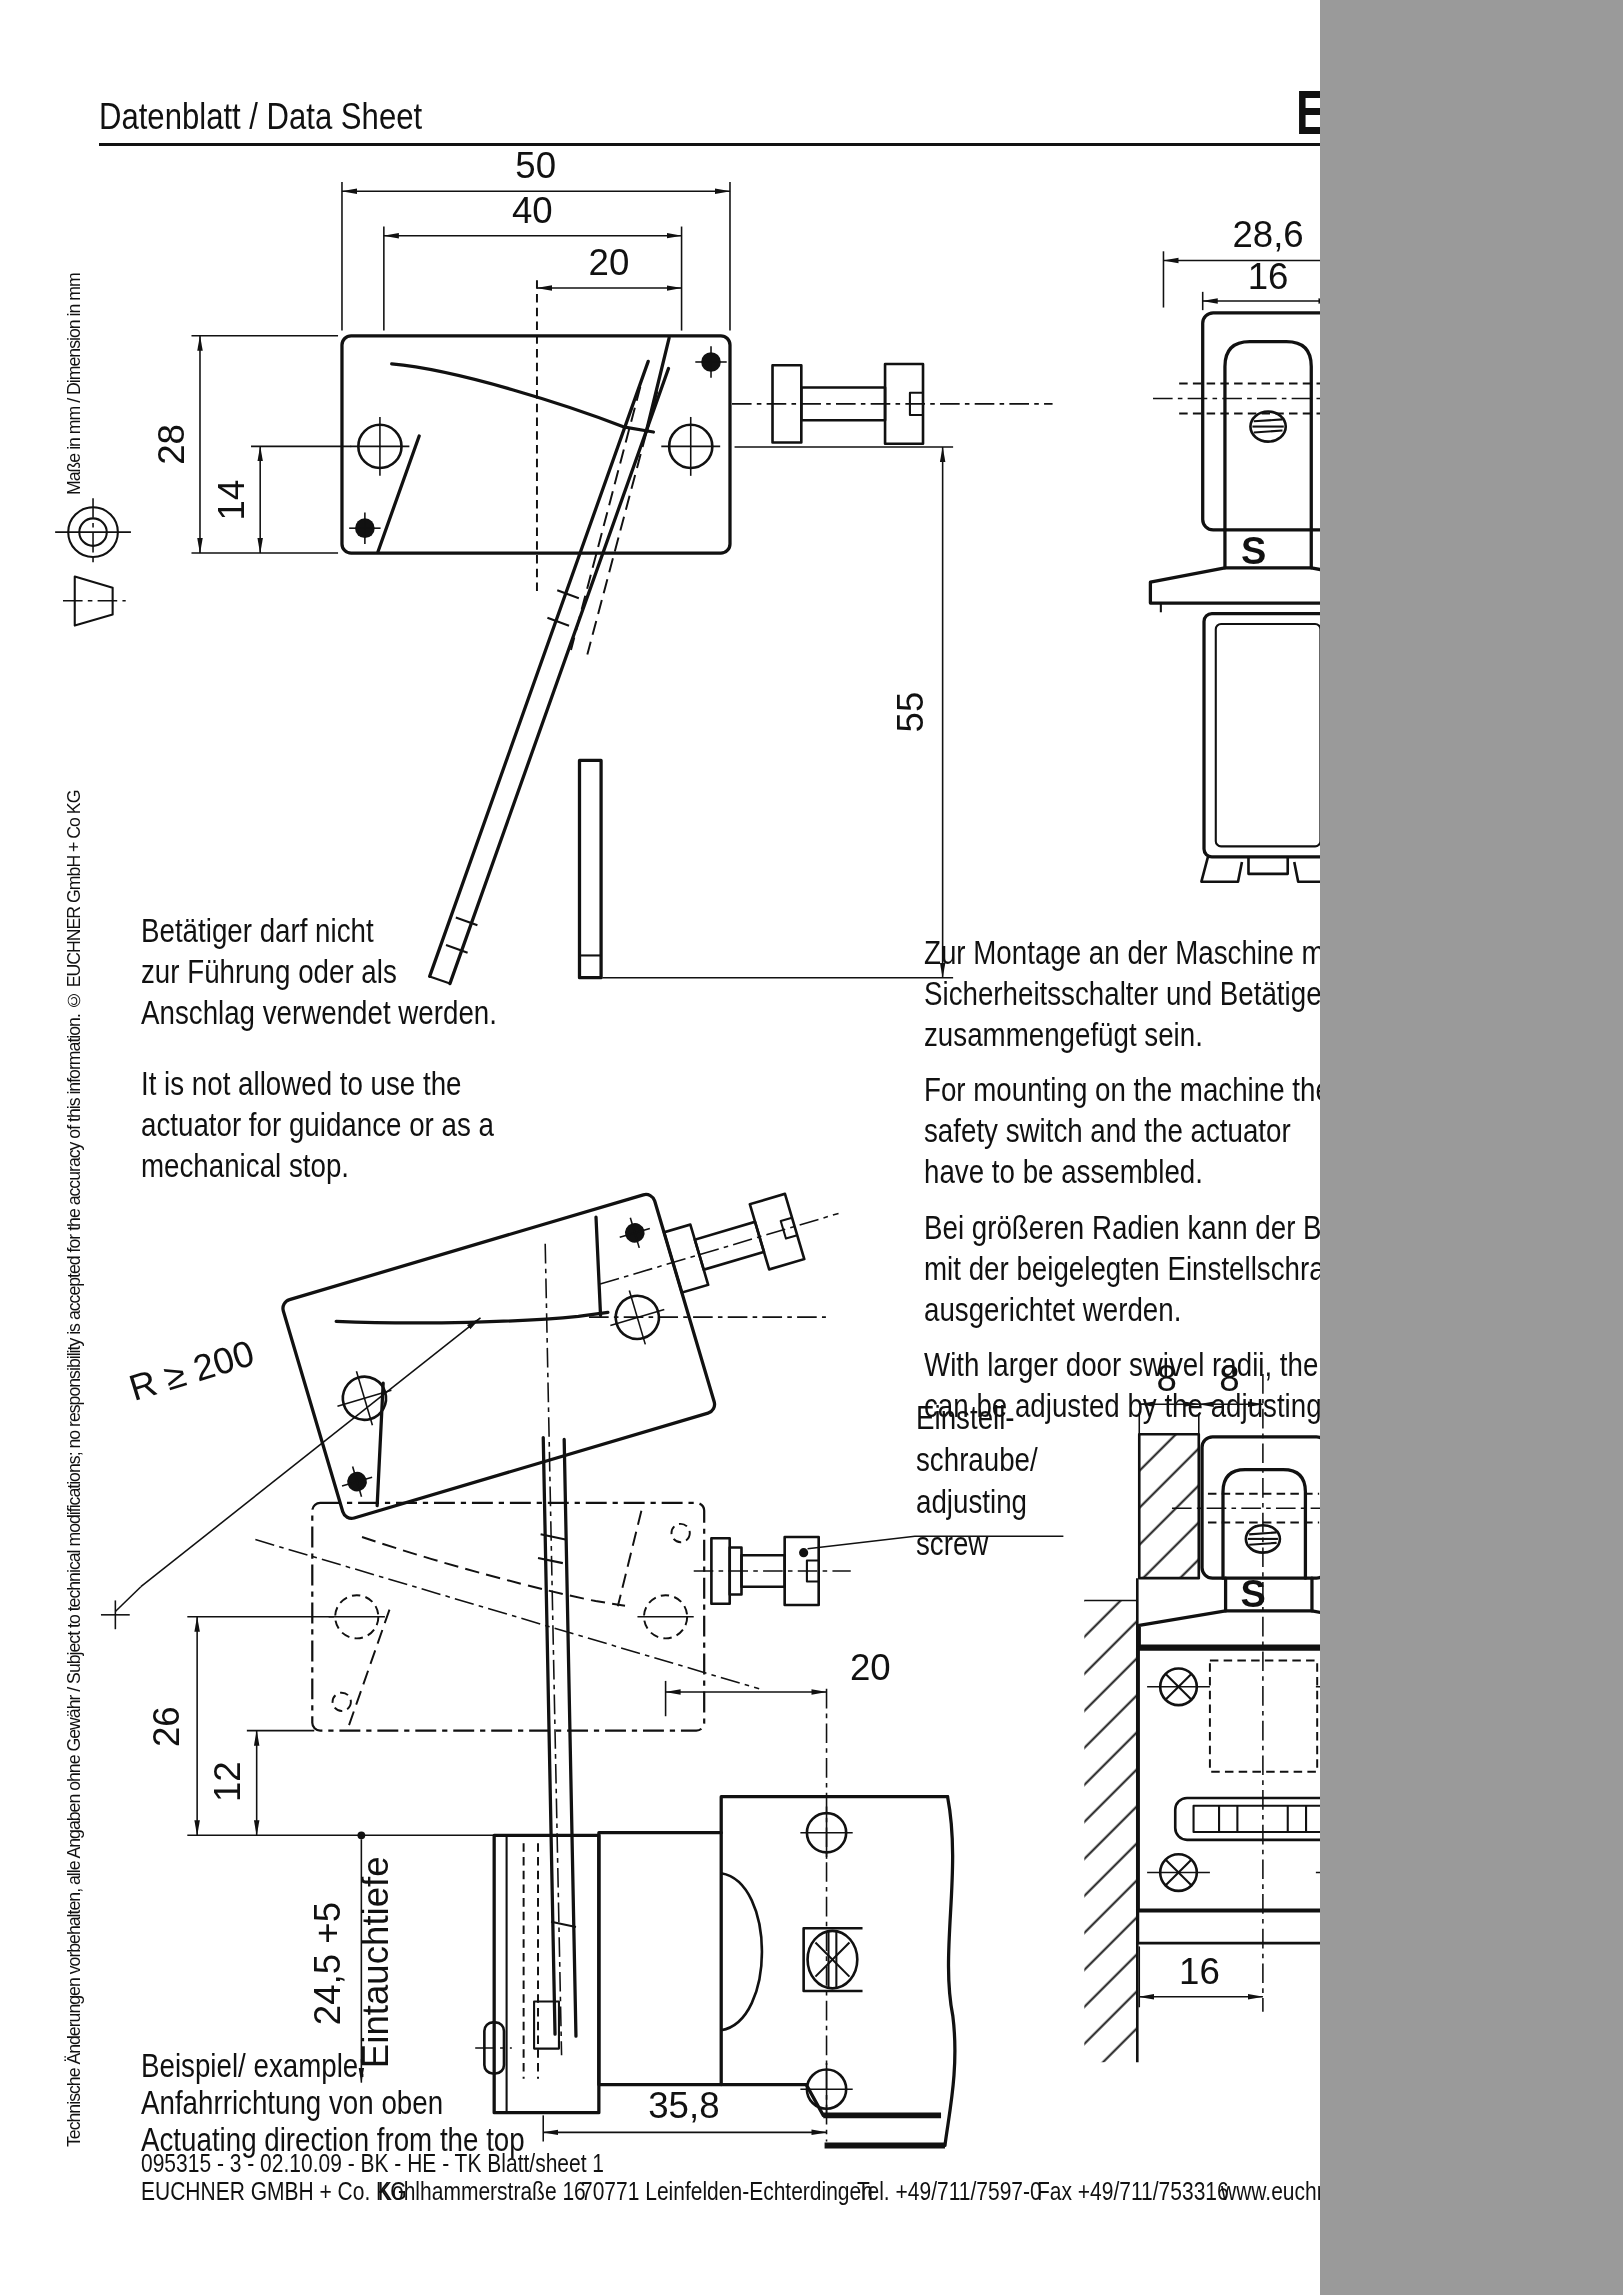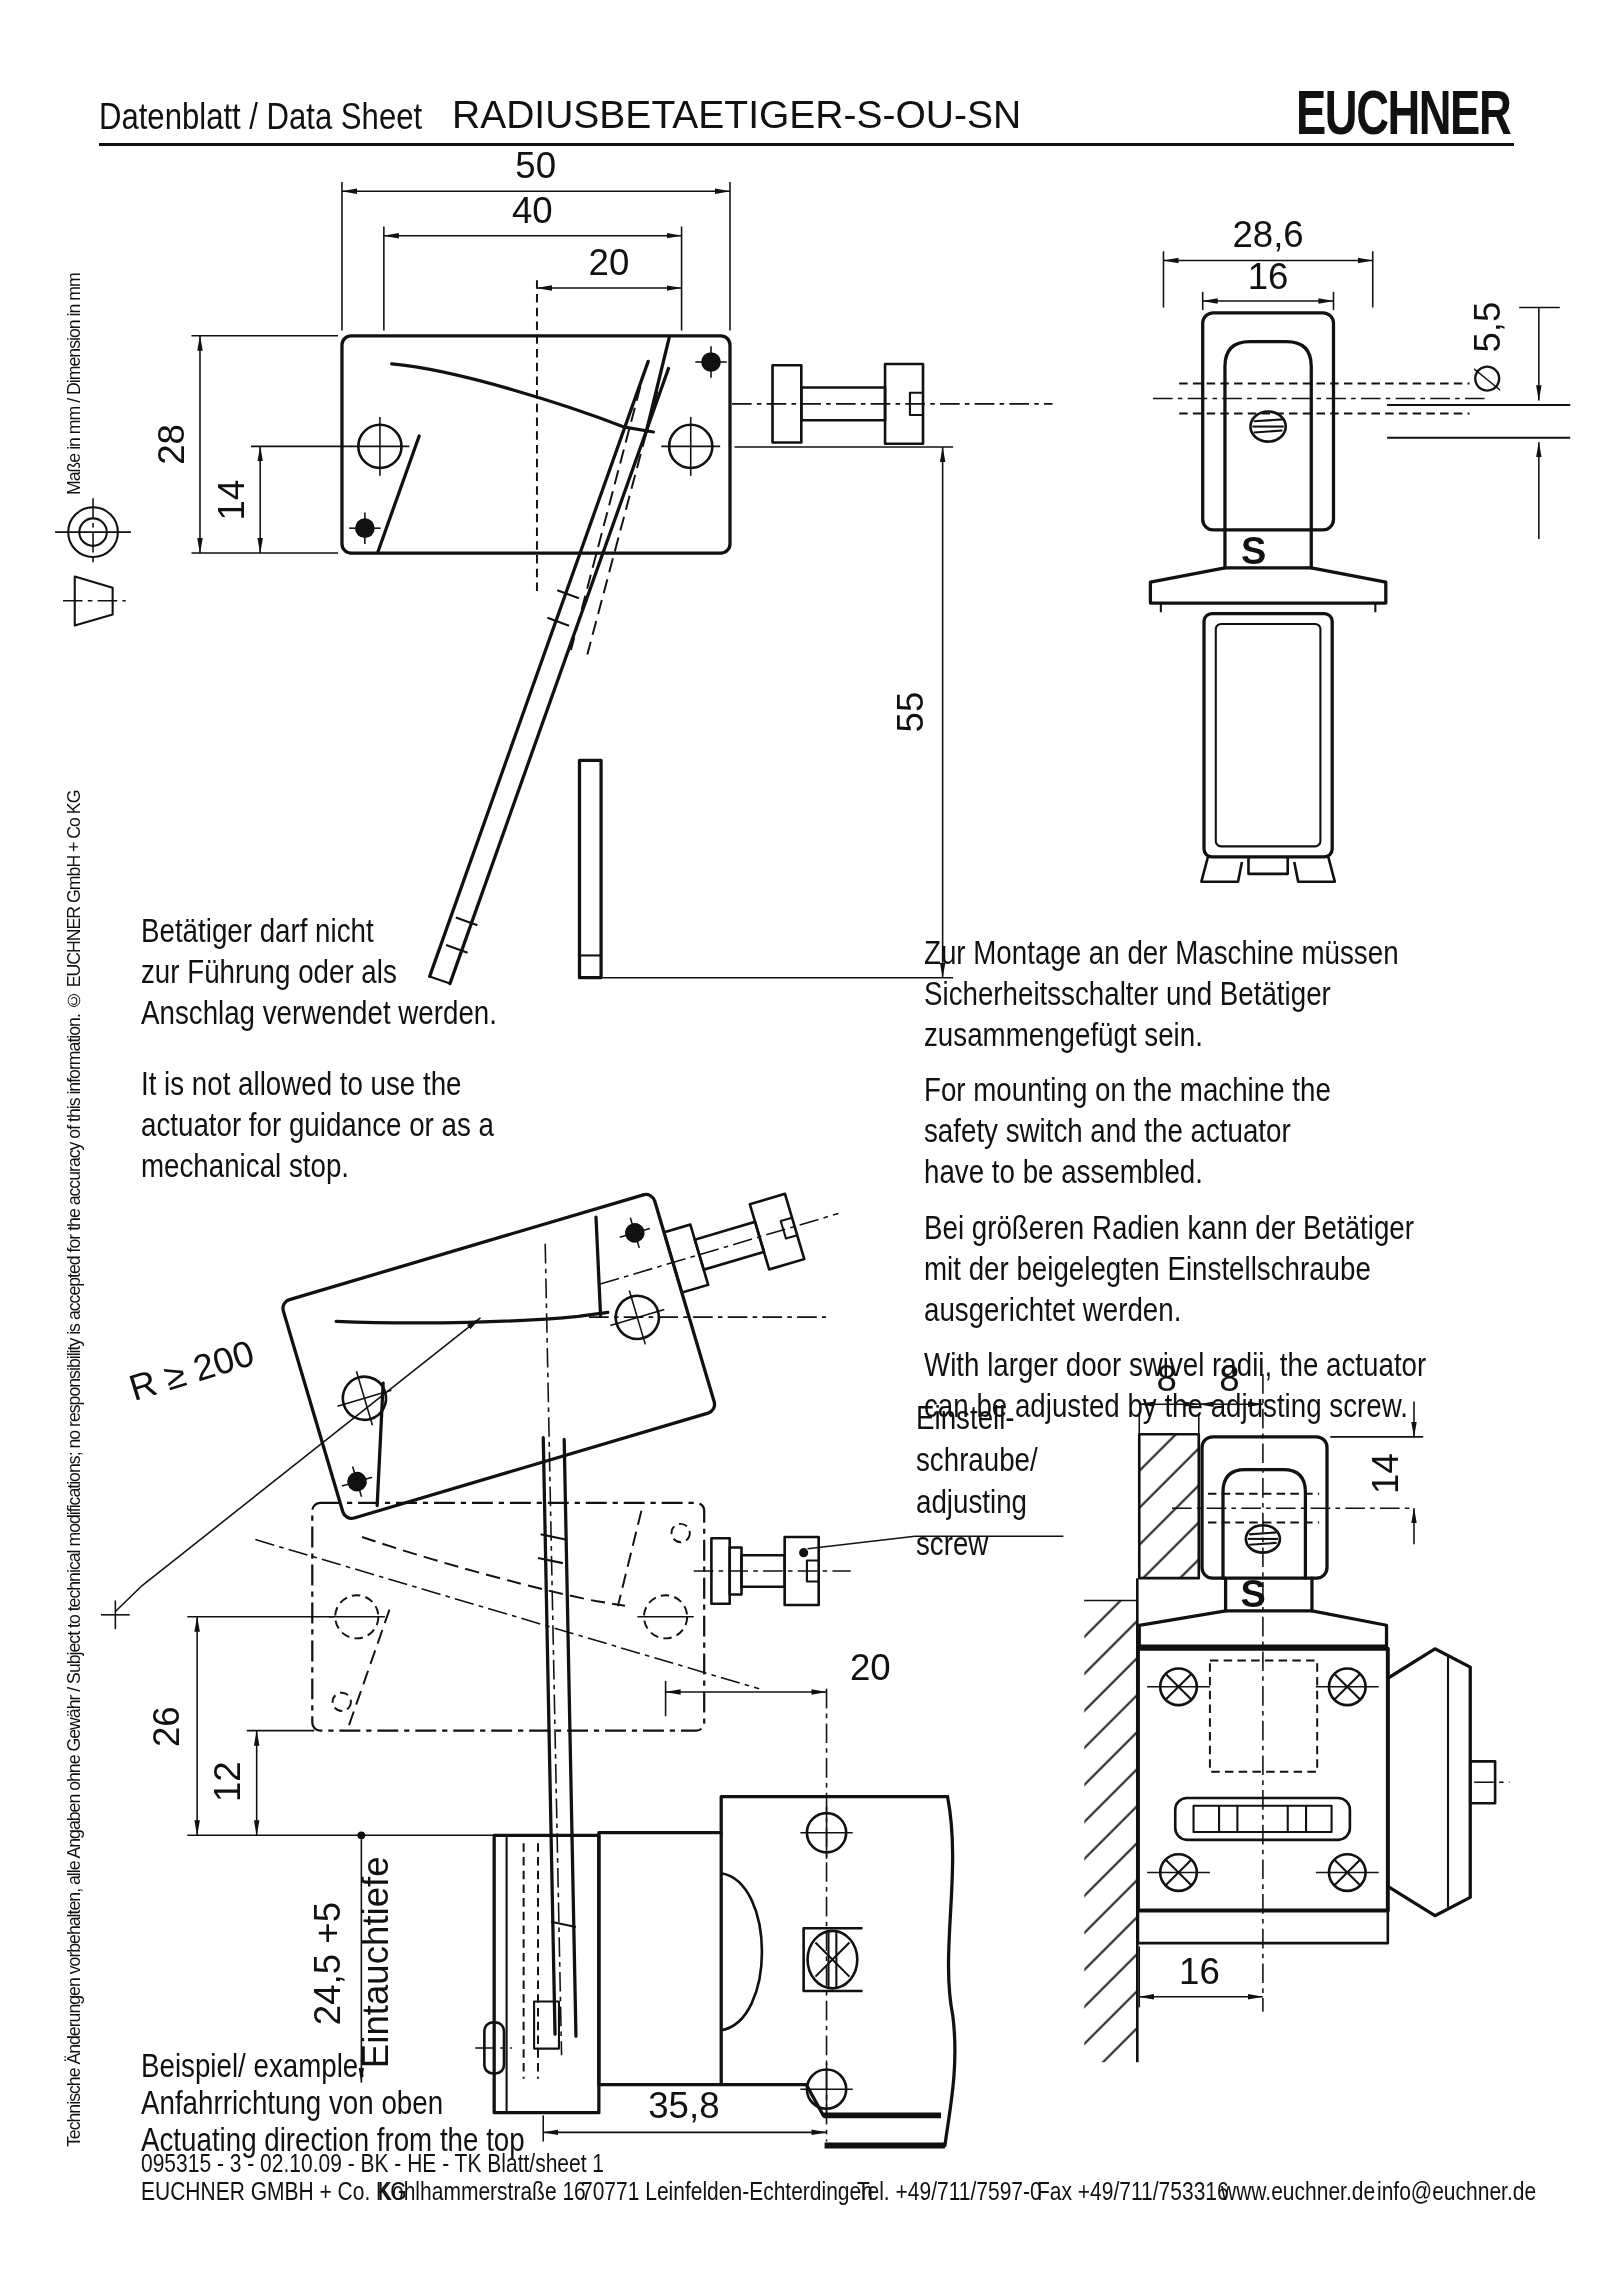--- a/index.html
+++ b/index.html
@@ -1,16 +1,16 @@
 <!DOCTYPE html>
 <html style="font-size:10.5px"><head>
 <meta charset="utf-8">
 <style>
   html,body{margin:0;padding:0;background:#9a9a9a;}
-  .page{position:relative;width:1623px;height:2295px;background:#ffffff;overflow:hidden;
+  .page{position:relative;width:1320px;height:2295px;background:#ffffff;overflow:hidden;
         font-family:"Liberation Sans",sans-serif;color:#111;}
   .abs{position:absolute;}
   .cx{transform:scaleX(.84);transform-origin:0 0;}
   .pre{white-space:pre-line;}
   .vtext{position:absolute;writing-mode:vertical-rl;transform:rotate(180deg);
          white-space:nowrap;font-size:17.7px;letter-spacing:-1px;color:#111;}
   .hdr-title{font-size:37px;}
   .hdr-part{font-size:39px;}
   .logo{font-size:63px;font-weight:800;letter-spacing:-2px;transform:scaleX(.72);transform-origin:0 0;}
   .rule{position:absolute;background:#111;}
@@ -35,21 +35,20 @@
   .thk{fill:none;stroke:#111;stroke-width:9;}
   svg text{font-family:"Liberation Sans",sans-serif;font-size:56px;fill:#111;stroke:none;}
   svg .mark{font-weight:bold;font-size:58px;}
 </style>
 </head>
 <body>
 
 <div class="page">
 
   <div class="abs hdr-title cx" style="left:99px;top:96px;">Datenblatt / Data Sheet</div>
-  <div class="abs hdr-part" style="left:452px;top:93px;">RADIUSBETAETIGER-S-OU-SN</div>
   <div class="abs logo" style="left:1296px;top:76px;">EUCHNER</div>
   <div class="rule" style="left:99px;top:143px;width:1415px;height:3.3px;"></div>
 
   <div class="vtext" style="left:64px;top:236px;width:34px;height:259px;">Maße in mm / Dimension in mm</div>
 
   <svg style="left:46px;top:488px;width:98px;height:151px;" viewBox="70 745 150 230">
     <g>
       <circle class="o3" cx="142" cy="812" r="38"></circle>
       <circle class="o3" cx="142" cy="812" r="21"></circle>
       <line class="t" x1="84" y1="812" x2="200" y2="812"></line>

